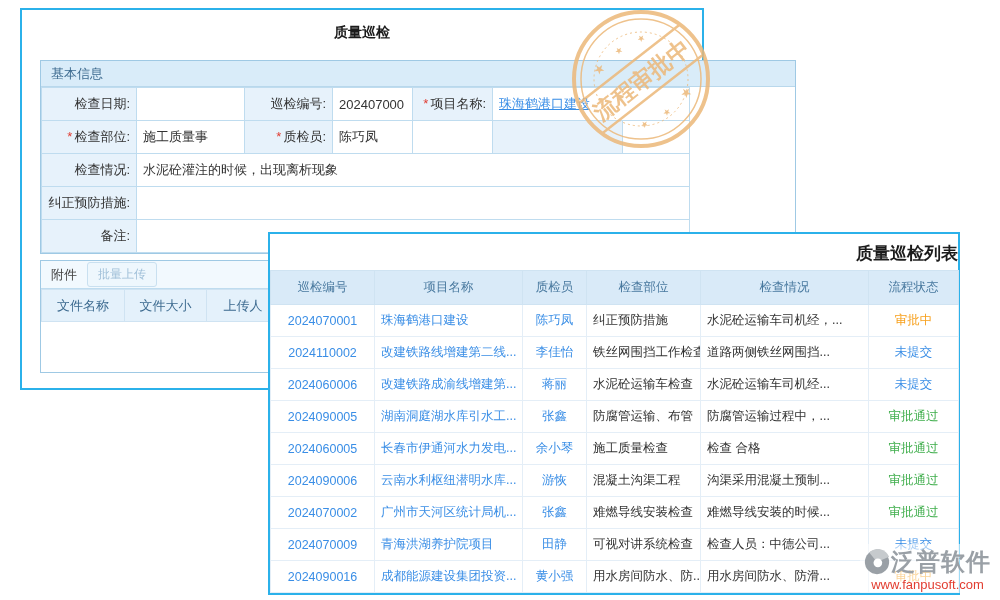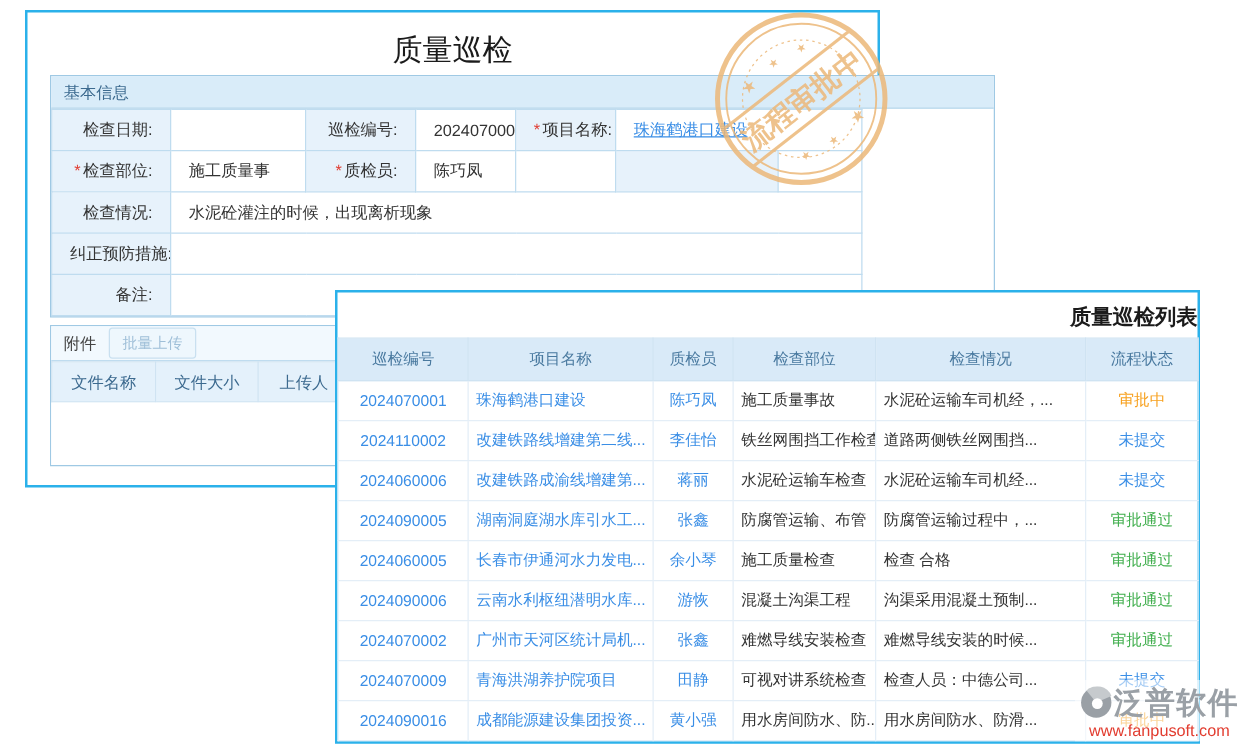--- a/index.html
+++ b/index.html
@@ -3,29 +3,29 @@
 <meta charset="utf-8">
 <style>
   * { margin:0; padding:0; box-sizing:border-box; }
   html,body { width:1000px; height:600px; background:#ffffff; overflow:hidden;
     font-family:"Liberation Sans","DejaVu Sans",sans-serif; }
 
   .win { position:absolute; background:#fff; border:2px solid #2bb1ea; }
   #form-win { left:20px; top:8px; width:684px; height:382px; z-index:1; }
   #list-win { left:268px; top:232px; width:692px; height:363px; z-index:3; }
 
-  .big-title { text-align:center; font-size:24px; font-weight:normal; color:#1b1b1b; padding-top:14px; }
+  .big-title { text-align:center; font-size:14px; font-weight:bold; color:#1b1b1b; padding-top:14px; }
 
   
   .section-box { position:absolute; left:18px; width:756px; border:1px solid #9fc9e4; background:#fff; }
   #basic-box { top:50px; }
   .section-bar { height:26px; line-height:26px; background:#d9ecf9; color:#3c6a8f;
     font-size:13px; padding-left:10px; border-bottom:1px solid #b9d8ec; }
   table.form-grid { border-collapse:collapse; table-layout:fixed; width:648px; font-size:13px; }
-  table.form-grid td { border:1px solid #bfdcef; height:33px; padding:2px 14px; overflow:hidden;
+  table.form-grid td { border:1px solid #bfdcef; height:33px; padding:2px 6px; overflow:hidden;
     white-space:nowrap; color:#333; }
   td.lbl { background:#e7f2fb; color:#3c6a8f; text-align:right; }
   td.val { background:#fff; text-align:left; }
   .star { color:#e03c31; margin-right:2px; }
   .tall { height:34px; }
   a.form-link { color:#3a8ee6; text-decoration:underline; cursor:pointer; }
 
   #attach-box { top:250px; height:113px; }
   .attach-bar { height:28px; display:flex; align-items:center; gap:10px; background:#f2f9fe;
     border-bottom:1px solid #bfdcef; padding-left:10px; font-size:13px; color:#444; }
@@ -178,21 +178,21 @@
           <th>检查部位</th>
           <th>检查情况</th>
           <th>流程状态</th>
         </tr>
       </thead>
     <tbody id="list-body">
   <tr>
     <td class="c-no"><a class="cell-link">2024070001</a></td>
     <td class="c-project"><a class="cell-link">珠海鹤港口建设</a></td>
     <td class="c-inspector"><a class="cell-link">陈巧凤</a></td>
-    <td class="c-part">施工质量事故</td>
+    <td class="c-part">纠正预防措施</td>
     <td class="c-situation">水泥砼运输车司机经，...</td>
     <td class="c-status" style="color: rgb(247, 160, 29);">审批中</td>
   </tr>
 
   <tr>
     <td class="c-no"><a class="cell-link">2024110002</a></td>
     <td class="c-project"><a class="cell-link">改建铁路线增建第二线...</a></td>
     <td class="c-inspector"><a class="cell-link">李佳怡</a></td>
     <td class="c-part">铁丝网围挡工作检查</td>
     <td class="c-situation">道路两侧铁丝网围挡...</td>

